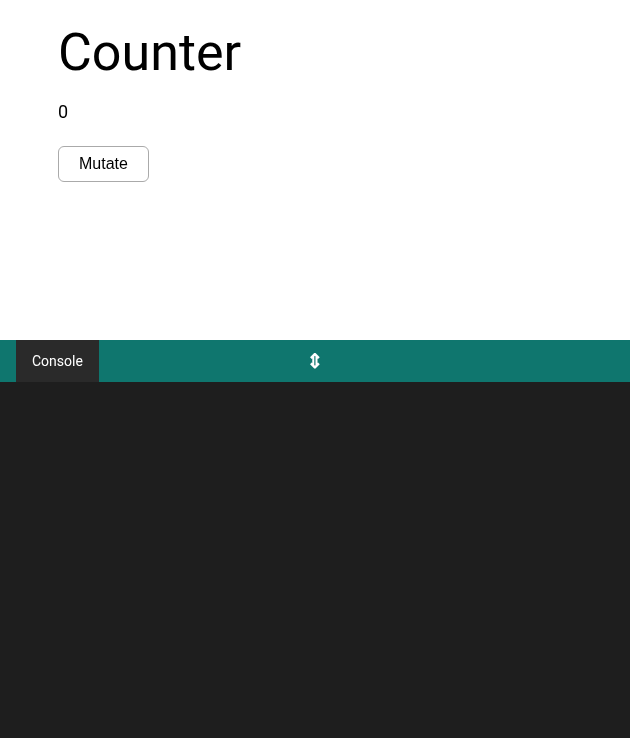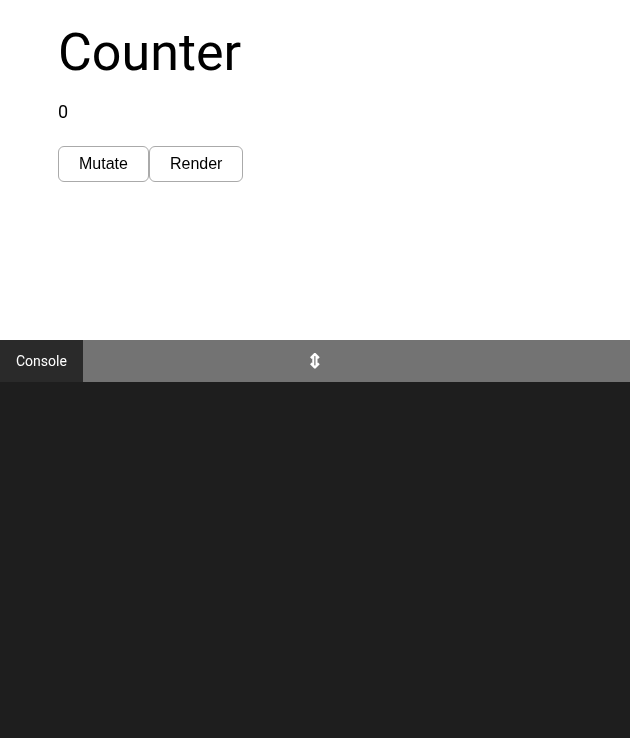--- a/index.html
+++ b/index.html
@@ -33,40 +33,41 @@
     }
 
     .counter-value {
       font-size: 18px;
       color: #000000;
       margin-bottom: 24px;
     }
 
     .button-row {
       display: flex;
-      gap: 0;
+      gap: 16px;
     }
 
     .btn {
       padding: 8px 20px;
       font-size: 16px;
       background: #ffffff;
       border: 1px solid #aaaaaa;
       border-radius: 6px;
       cursor: pointer;
       color: #000000;
     }
 
     
     .resize-bar {
-      background: #737373;
+      background: #0f766e;
       height: 42px;
       display: flex;
       position: relative;
       flex-shrink: 0;
+      padding-left: 16px;
     }
 
     .console-tab {
       background: #2a2a2a;
       color: #ffffff;
       font-size: 14px;
       padding: 6px 16px;
       height: 100%;
       display: flex;
       align-items: center;
@@ -108,21 +109,20 @@
 </head>
 <body>
 
 <div class="main-panel">
   <h1 class="app-title">Counter</h1>
 
   <div class="counter-value">0</div>
 
   <div class="button-row">
     <button class="btn">Mutate</button>
-    <button class="btn">Render</button>
   </div>
 </div>
 
 <div class="resize-bar">
   <div class="console-tab">Console</div>
 
   <div class="resize-icon" style="font-size: 20px; font-weight: bold;">⇕</div>
 
 </div>
 

